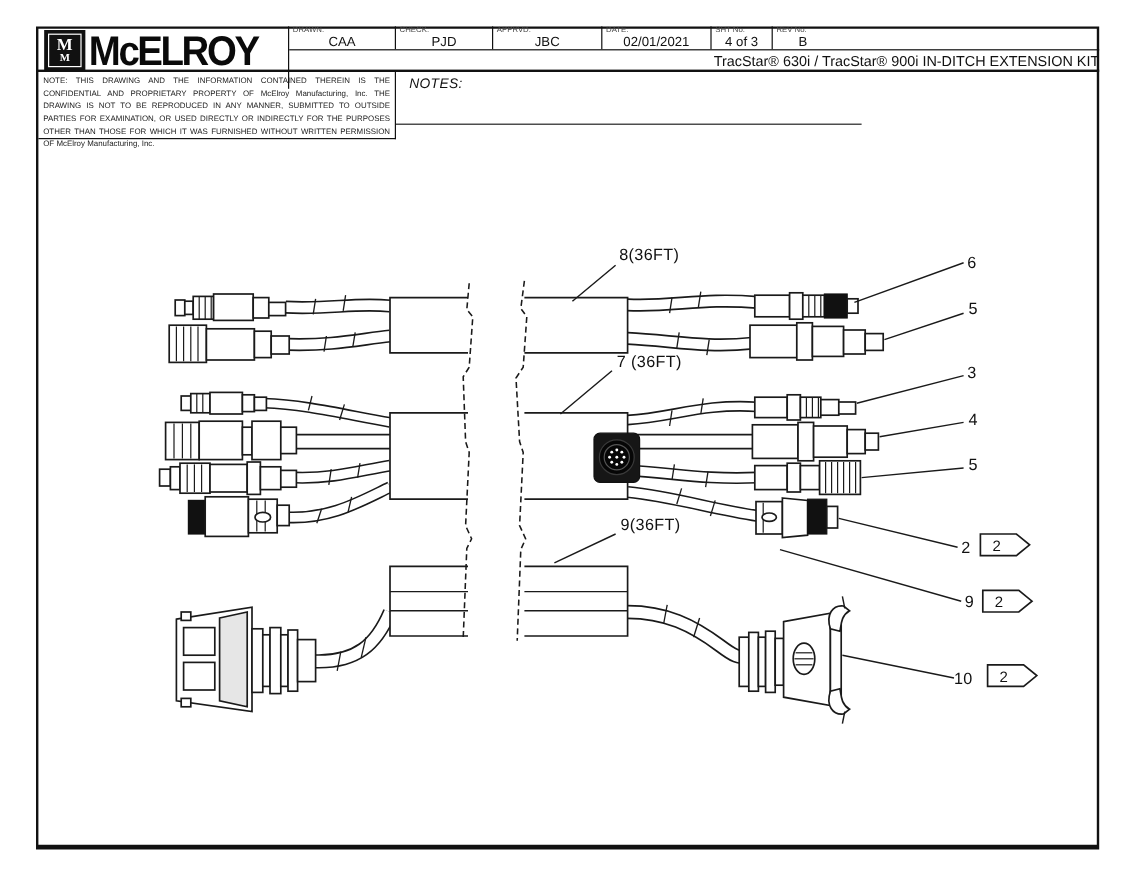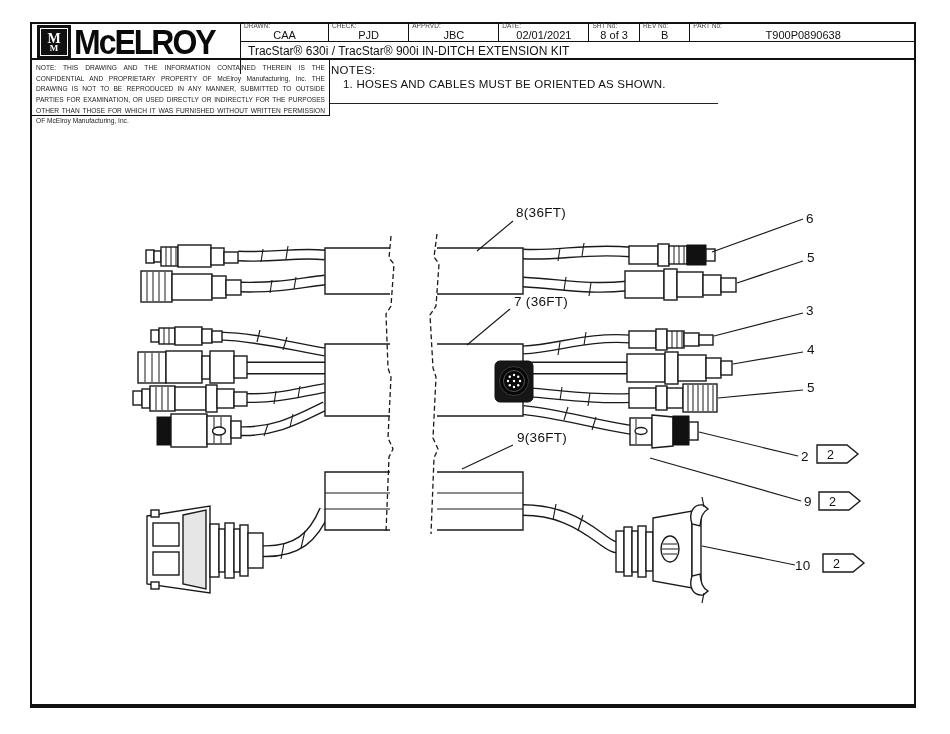--- a/index.html
+++ b/index.html
@@ -17,25 +17,25 @@
   #logo-badge .m1{color:#fff;font-family:"Liberation Serif",serif;font-weight:bold;font-size:14px;}
   #logo-badge .m2{color:#fff;font-family:"Liberation Serif",serif;font-weight:bold;font-size:9px;margin-top:-2px;}
   #logo-word{font-size:32px;font-weight:bold;letter-spacing:-2px;margin-left:3px;transform:scaleY(1.08);color:#0a0a0a;}
   
   #tblock{left:240px;top:22px;width:676px;height:52px;border-left:1.5px solid #111;}
   #tblock .row1{display:flex;height:19px;}
   #tblock .cell{border-left:1.5px solid #111;overflow:hidden;}
   #tblock .cell:first-child{border-left:none;}
   #tblock .lbl{font-size:6.5px;color:#444;padding:1px 0 0 3px;line-height:1;}
   #tblock .val{font-size:11px;text-align:center;line-height:1;margin-top:0px;white-space:nowrap;}
-  #title-row{height:17px;border-top:1.5px solid #111;font-size:12px;padding:2px 0 0 7px;white-space:nowrap;}
+  #title-row{height:17px;border-top:1.5px solid #111;font-size:12px;padding:2px 0 0 7px;white-space:nowrap;text-align:right;}
   
   #notebox{left:32px;top:60px;width:298px;height:56px;border-right:1.5px solid #111;border-bottom:1.5px solid #111;
     padding:3px 4px 2px 4px;font-size:6.6px;line-height:1.62;color:#222;text-align:justify;}
-  #notes{left:331px;top:64px;width:390px;}
+  #notes{left:341px;top:64px;width:390px;font-style:italic;}
   #notes .hd{font-size:11.5px;letter-spacing:.3px;}
   #notes .it{font-size:11.5px;margin:2px 0 0 12px;letter-spacing:.2px;}
   #notes-underline{left:330px;top:103px;width:388px;height:1.2px;background:#222;}
   svg{position:absolute;left:0;top:0;}
   .ln{stroke:#1a1a1a;stroke-width:1.2;fill:none;}
   .fw{fill:#fff;stroke:#1a1a1a;stroke-width:1.4;}
   .fg{fill:#e6e6e6;stroke:#1a1a1a;stroke-width:1.4;}
   .fb{fill:#111;stroke:#111;stroke-width:1;}
   .dash{stroke:#1a1a1a;stroke-width:1.3;fill:none;stroke-dasharray:5 3;}
   .co{stroke:#1a1a1a;fill:none;}
@@ -74,39 +74,34 @@
     <div class="cell" style="width:90px">
       <div class="lbl">APPRVD:</div>
       <div class="val">JBC</div>
     </div>
     <div class="cell" style="width:90px">
       <div class="lbl">DATE:</div>
       <div class="val">02/01/2021</div>
     </div>
     <div class="cell" style="width:50px">
       <div class="lbl">SHT No:</div>
-      <div class="val">8 of 3</div>
+      <div class="val">4 of 3</div>
     </div>
     <div class="cell" style="width:50px">
       <div class="lbl">REV No:</div>
       <div class="val">B</div>
     </div>
-    <div class="cell" style="width:228px">
-      <div class="lbl">PART No:</div>
-      <div class="val">T900P0890638</div>
-    </div>
   </div>
   <div id="title-row">TracStar® 630i / TracStar® 900i IN-DITCH EXTENSION KIT</div>
 </div>
 
 <div class="abs" id="notebox">NOTE: THIS DRAWING AND THE INFORMATION CONTAINED THEREIN IS THE CONFIDENTIAL AND PROPRIETARY PROPERTY OF McElroy Manufacturing, Inc. THE DRAWING IS NOT TO BE REPRODUCED IN ANY MANNER, SUBMITTED TO OUTSIDE PARTIES FOR EXAMINATION, OR USED DIRECTLY OR INDIRECTLY FOR THE PURPOSES OTHER THAN THOSE FOR WHICH IT WAS FURNISHED WITHOUT WRITTEN PERMISSION OF McElroy Manufacturing, Inc.</div>
 
 <div class="abs" id="notes">
   <div class="hd">NOTES:</div>
-  <div class="it">1.  HOSES AND CABLES MUST BE ORIENTED AS SHOWN.</div>
 </div>
 <div class="abs" id="notes-underline"></div>
 
 <svg width="950" height="734" viewBox="0 0 950 734">
 
   <g>
 
     <path class="co" stroke-width="11" d="M238,256 C275,258 295,252 325,255"></path>
     <path class="ci" stroke-width="8.2" d="M238,256 C275,258 295,252 325,255"></path>
     <path class="co" stroke-width="11" d="M240,287 C278,288 298,283 325,280"></path>

